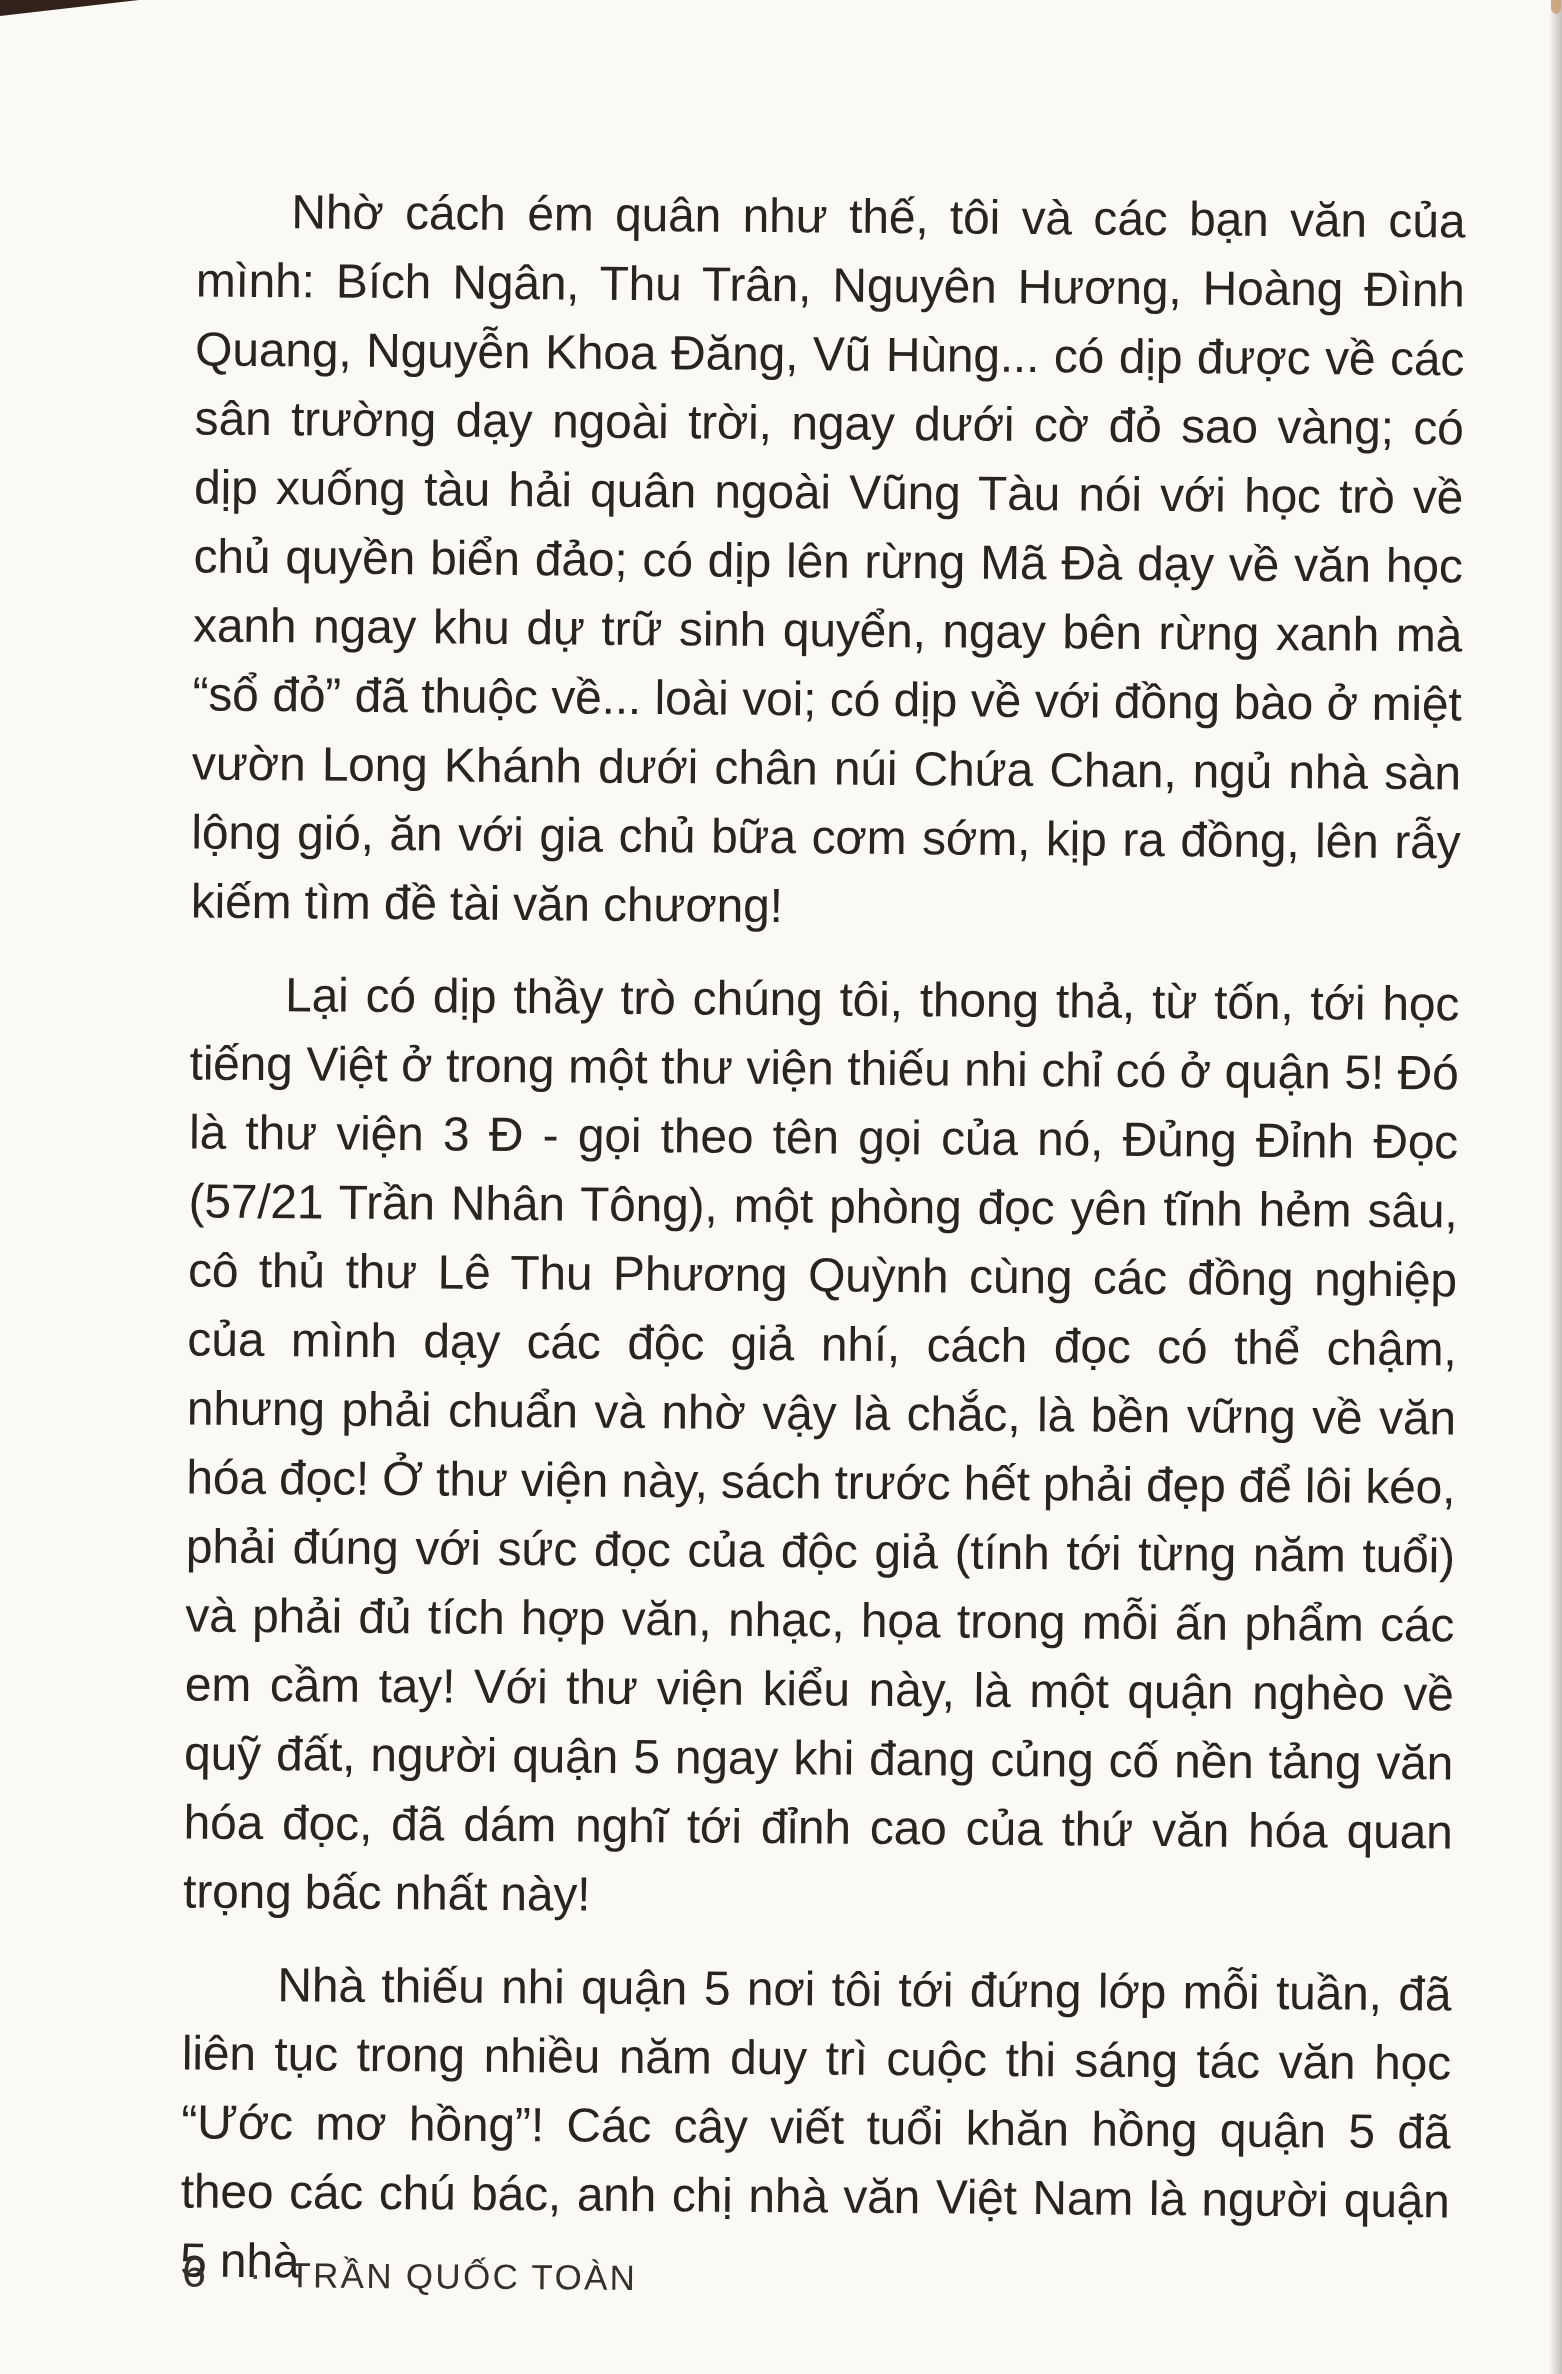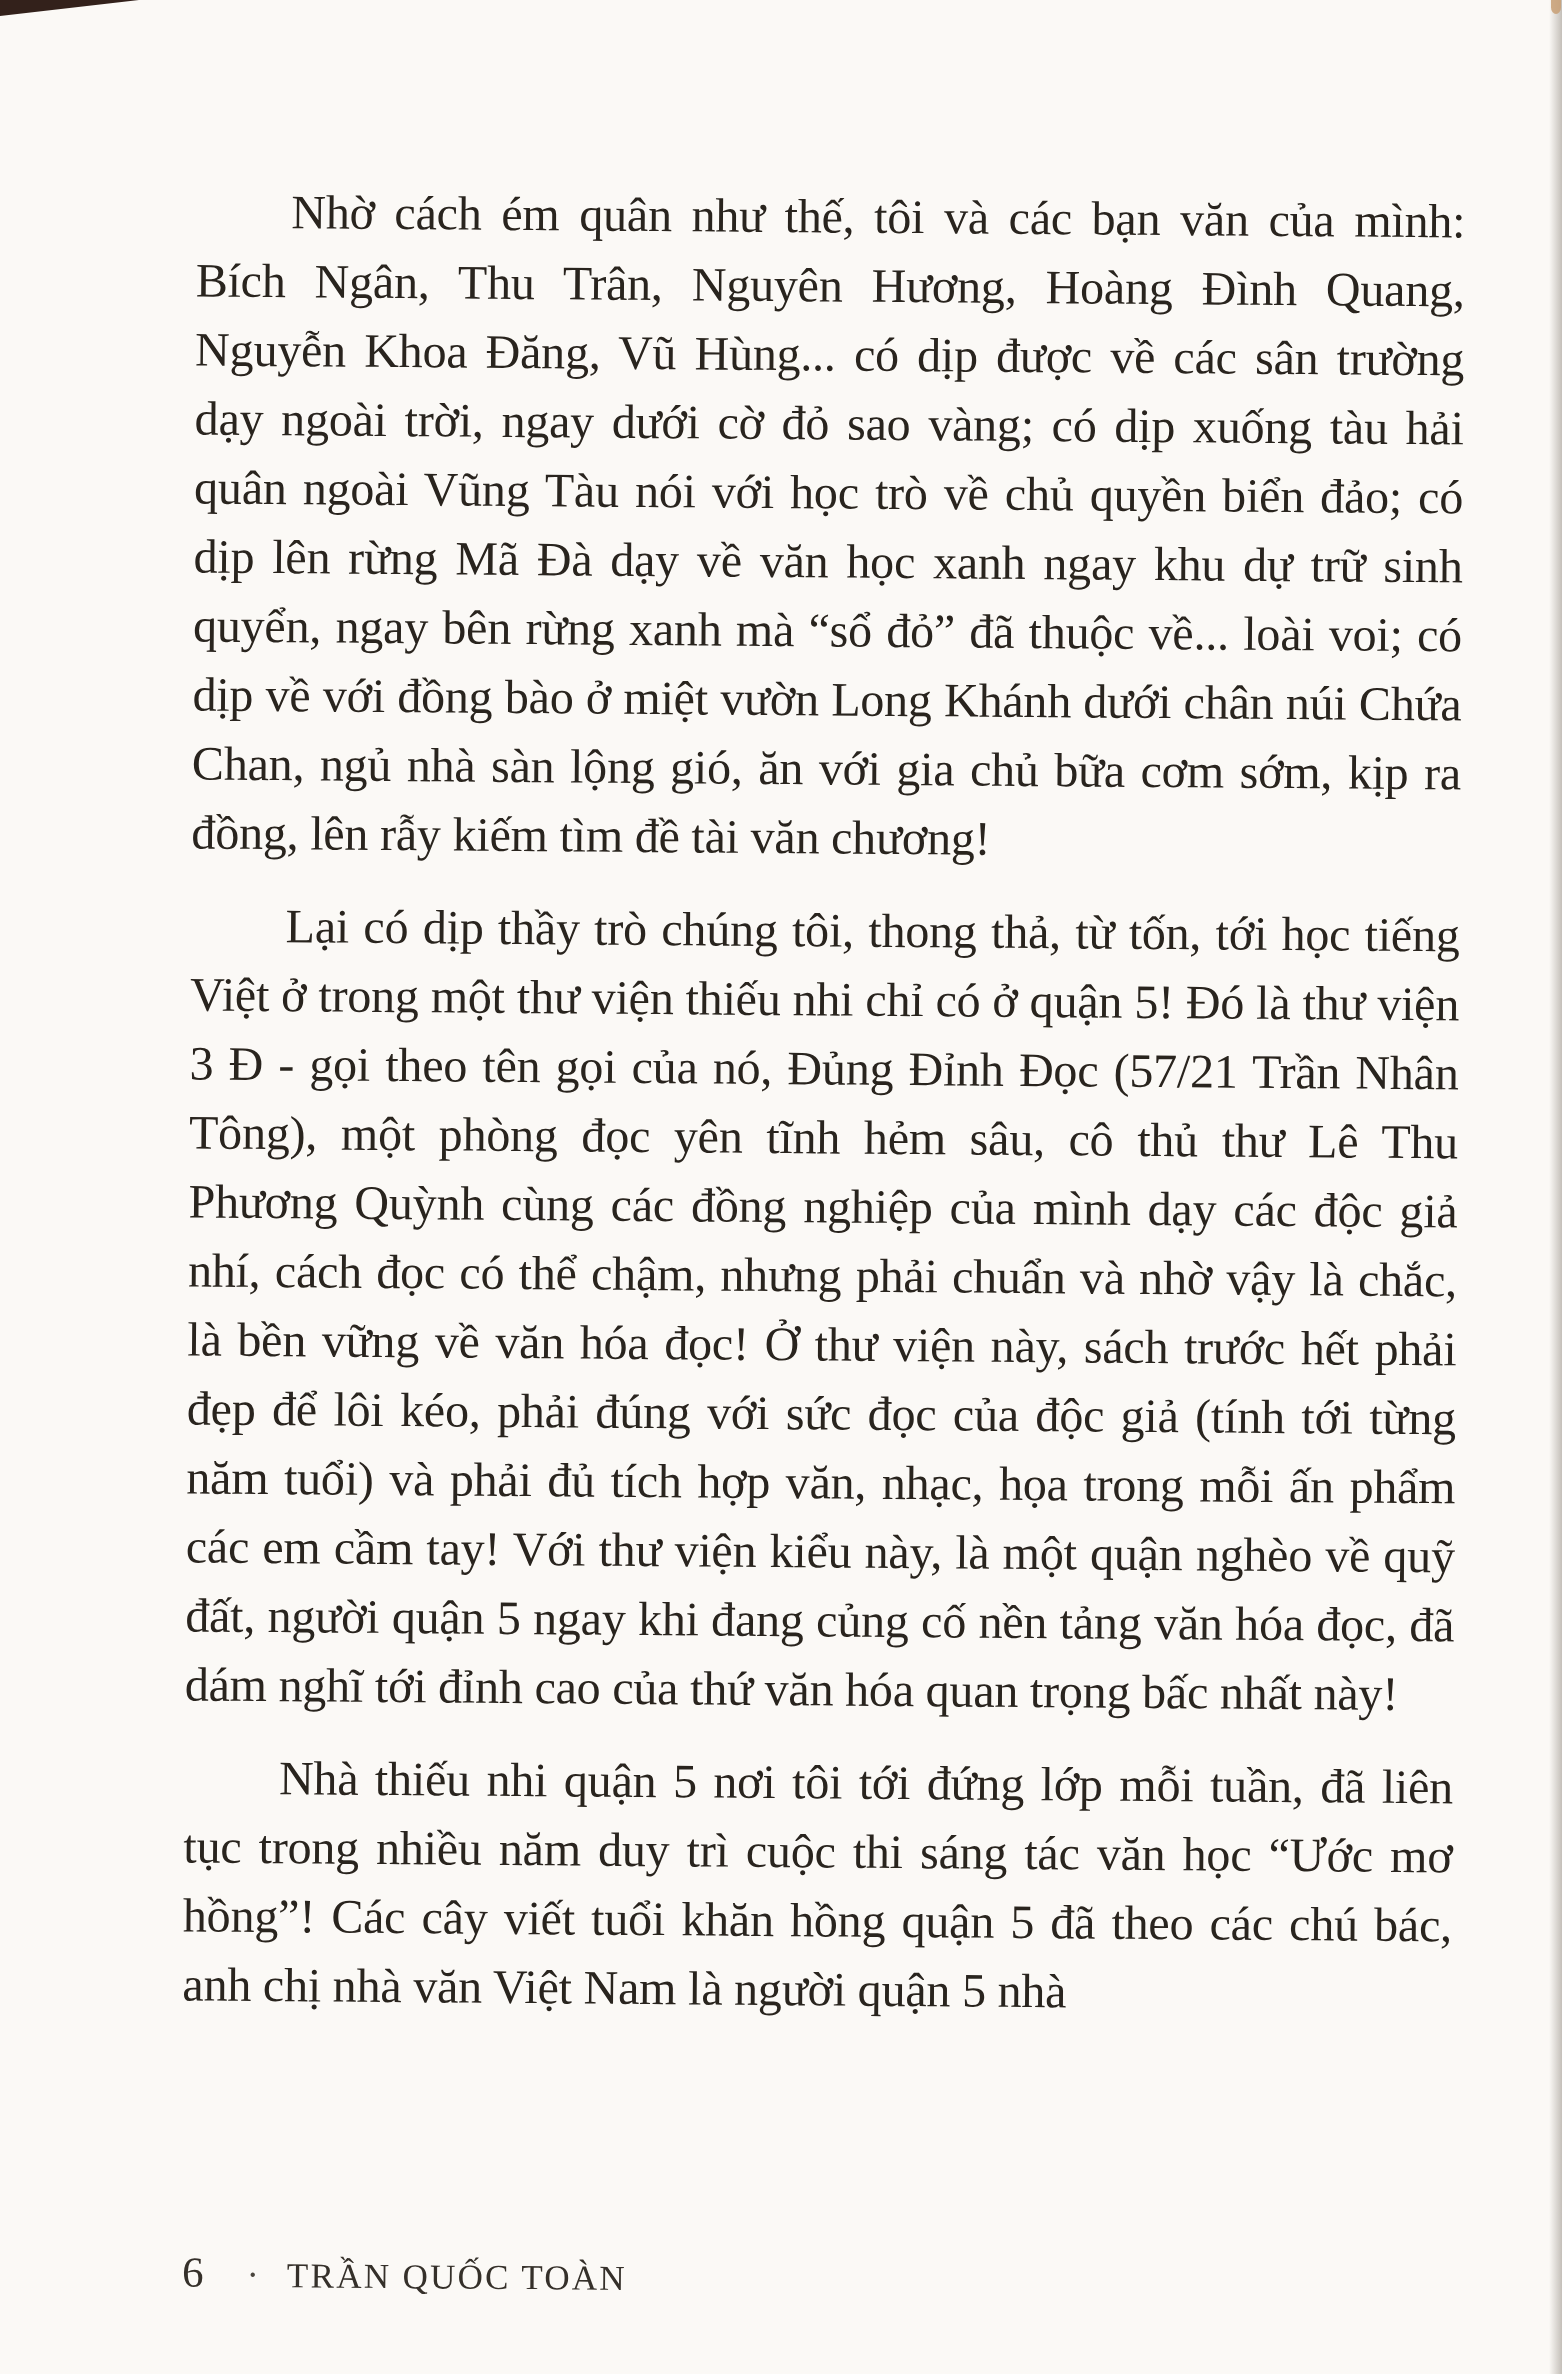--- a/index.html
+++ b/index.html
@@ -11,21 +11,21 @@
     height: 2375px;
     overflow: hidden;
     background: #fbf9f6;
   }
   .page {
     position: relative;
     width: 1562px;
     height: 2375px;
     background: var(--bg, #fbf9f6);
     overflow: hidden;
-    font-family: Liberation Serif, serif;
+    font-family: Liberation Sans, sans-serif;
   }
   
   .rotated {
     position: absolute;
     left: 0; top: 0;
     width: 100%; height: 100%;
     transform: rotate(0.45deg);
     transform-origin: 390px 0px;
   }
   .text-block {

